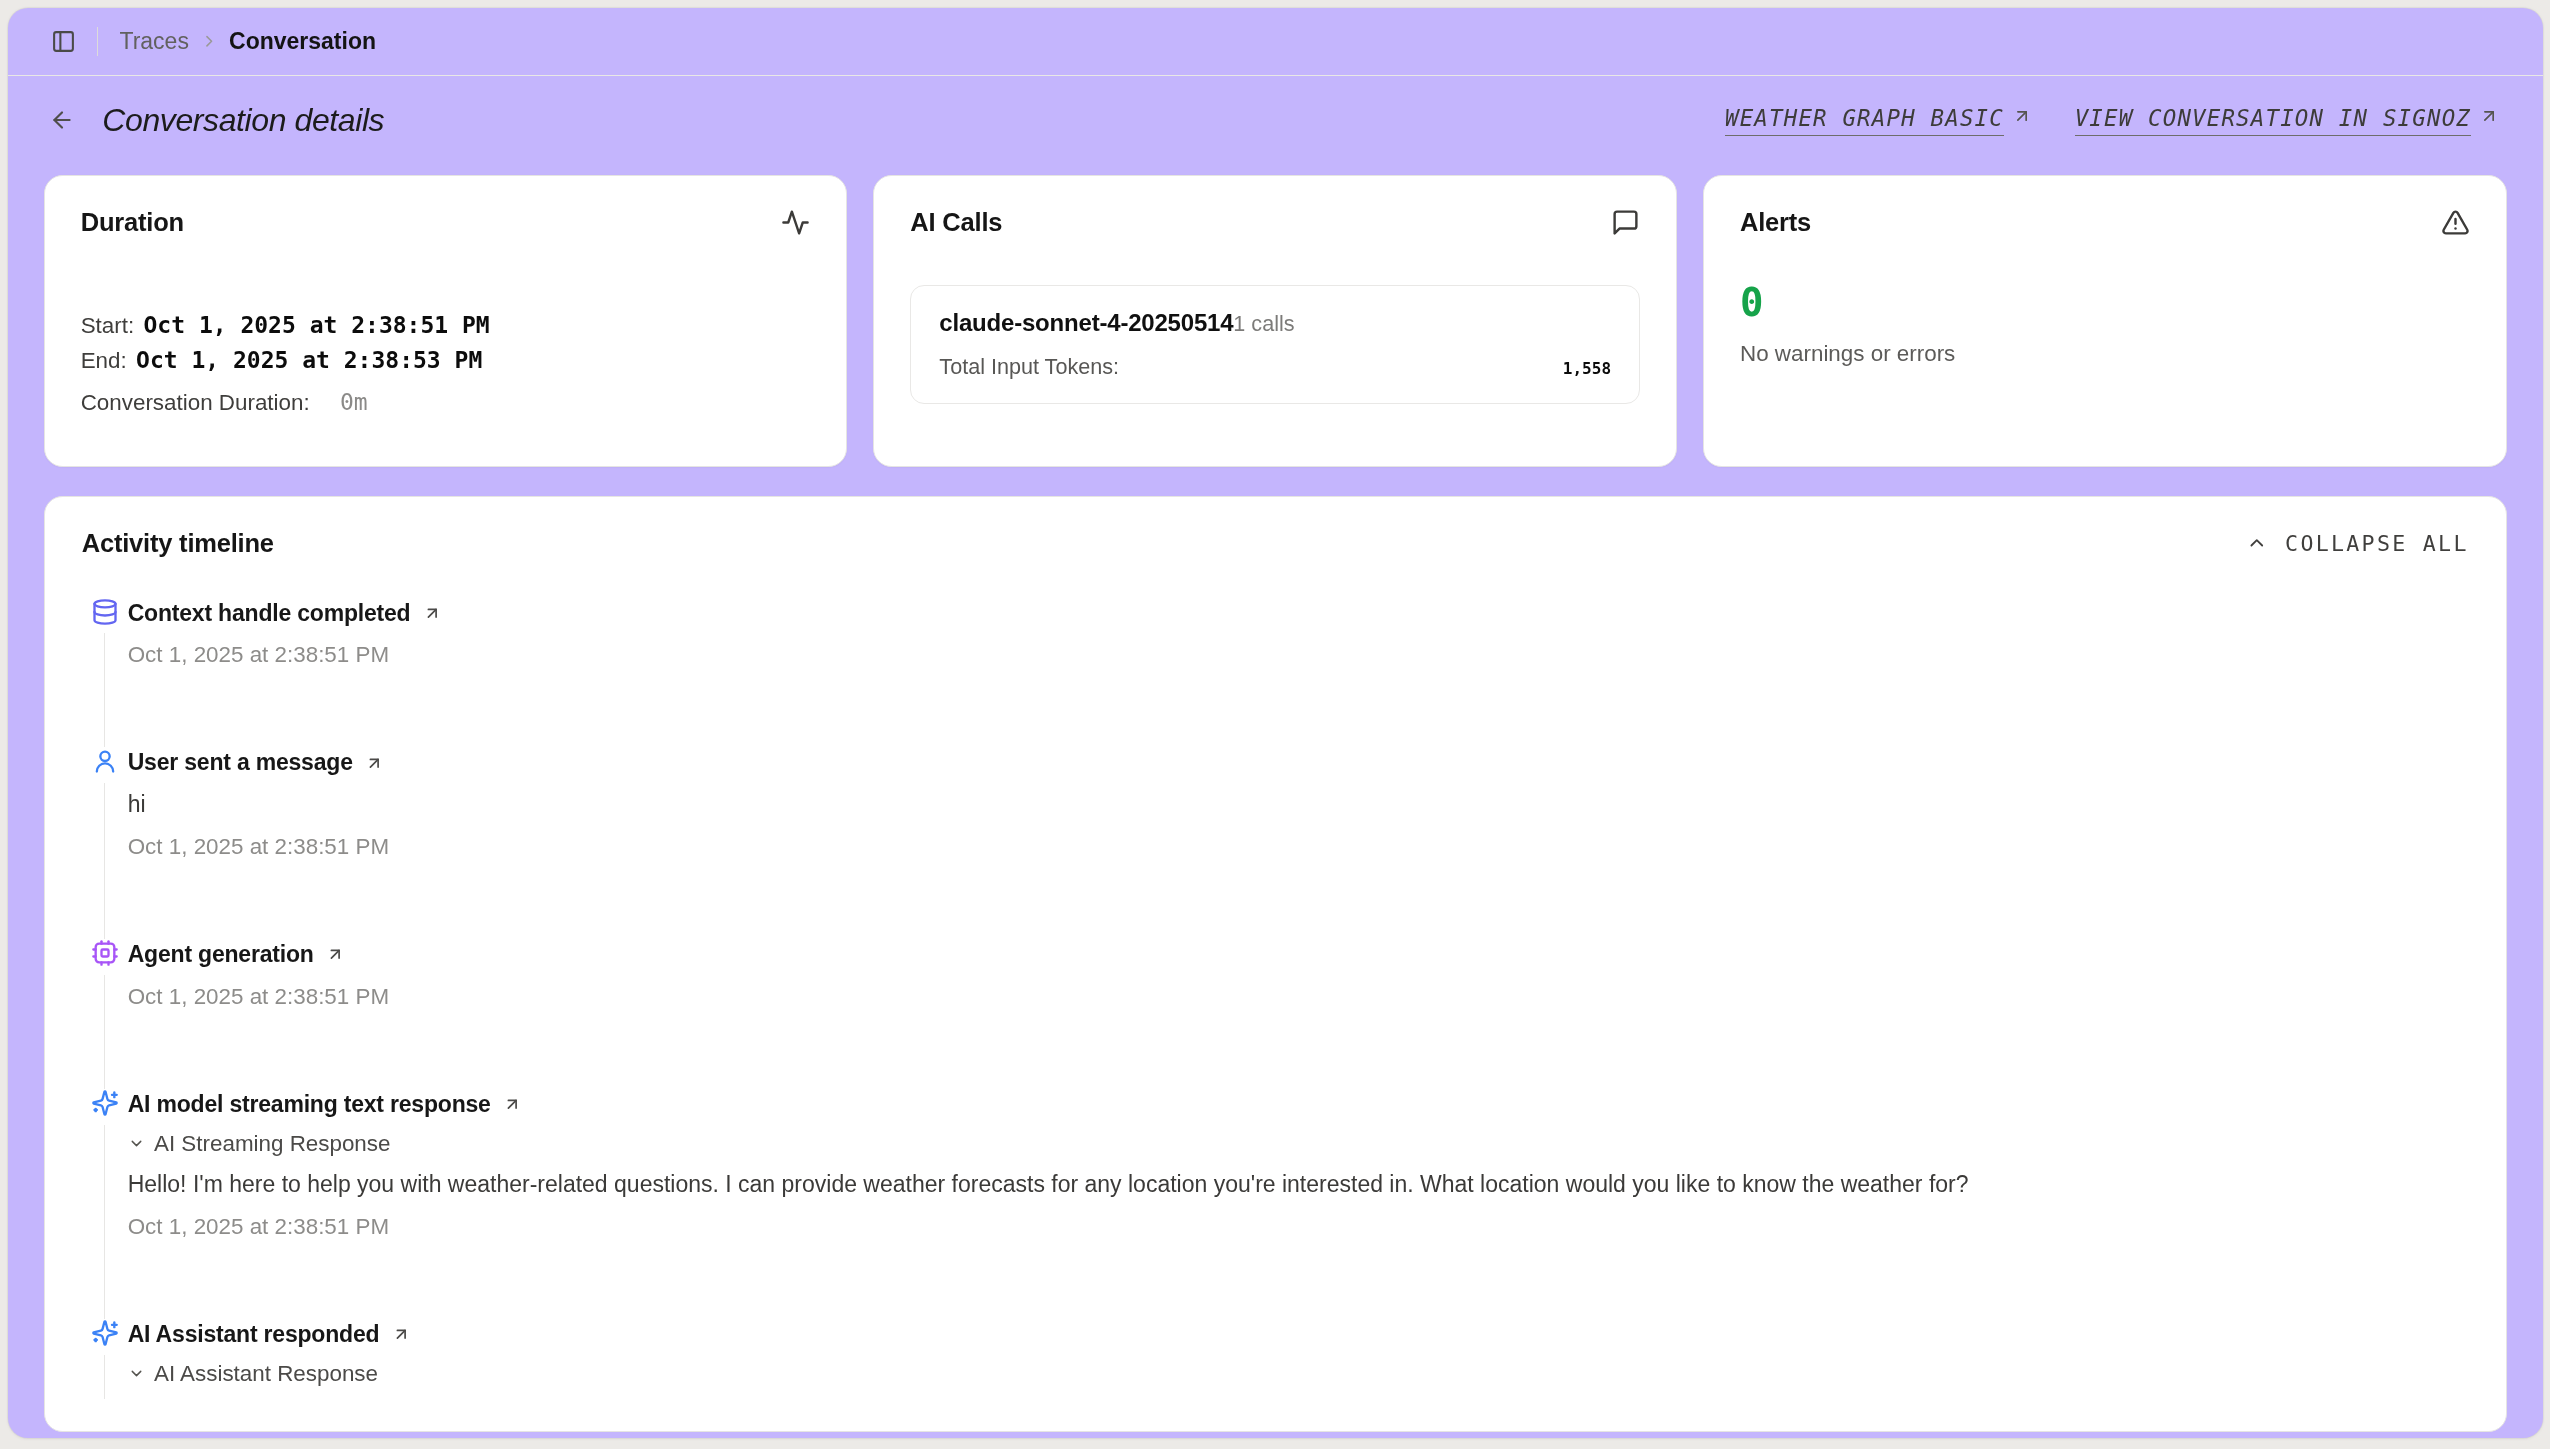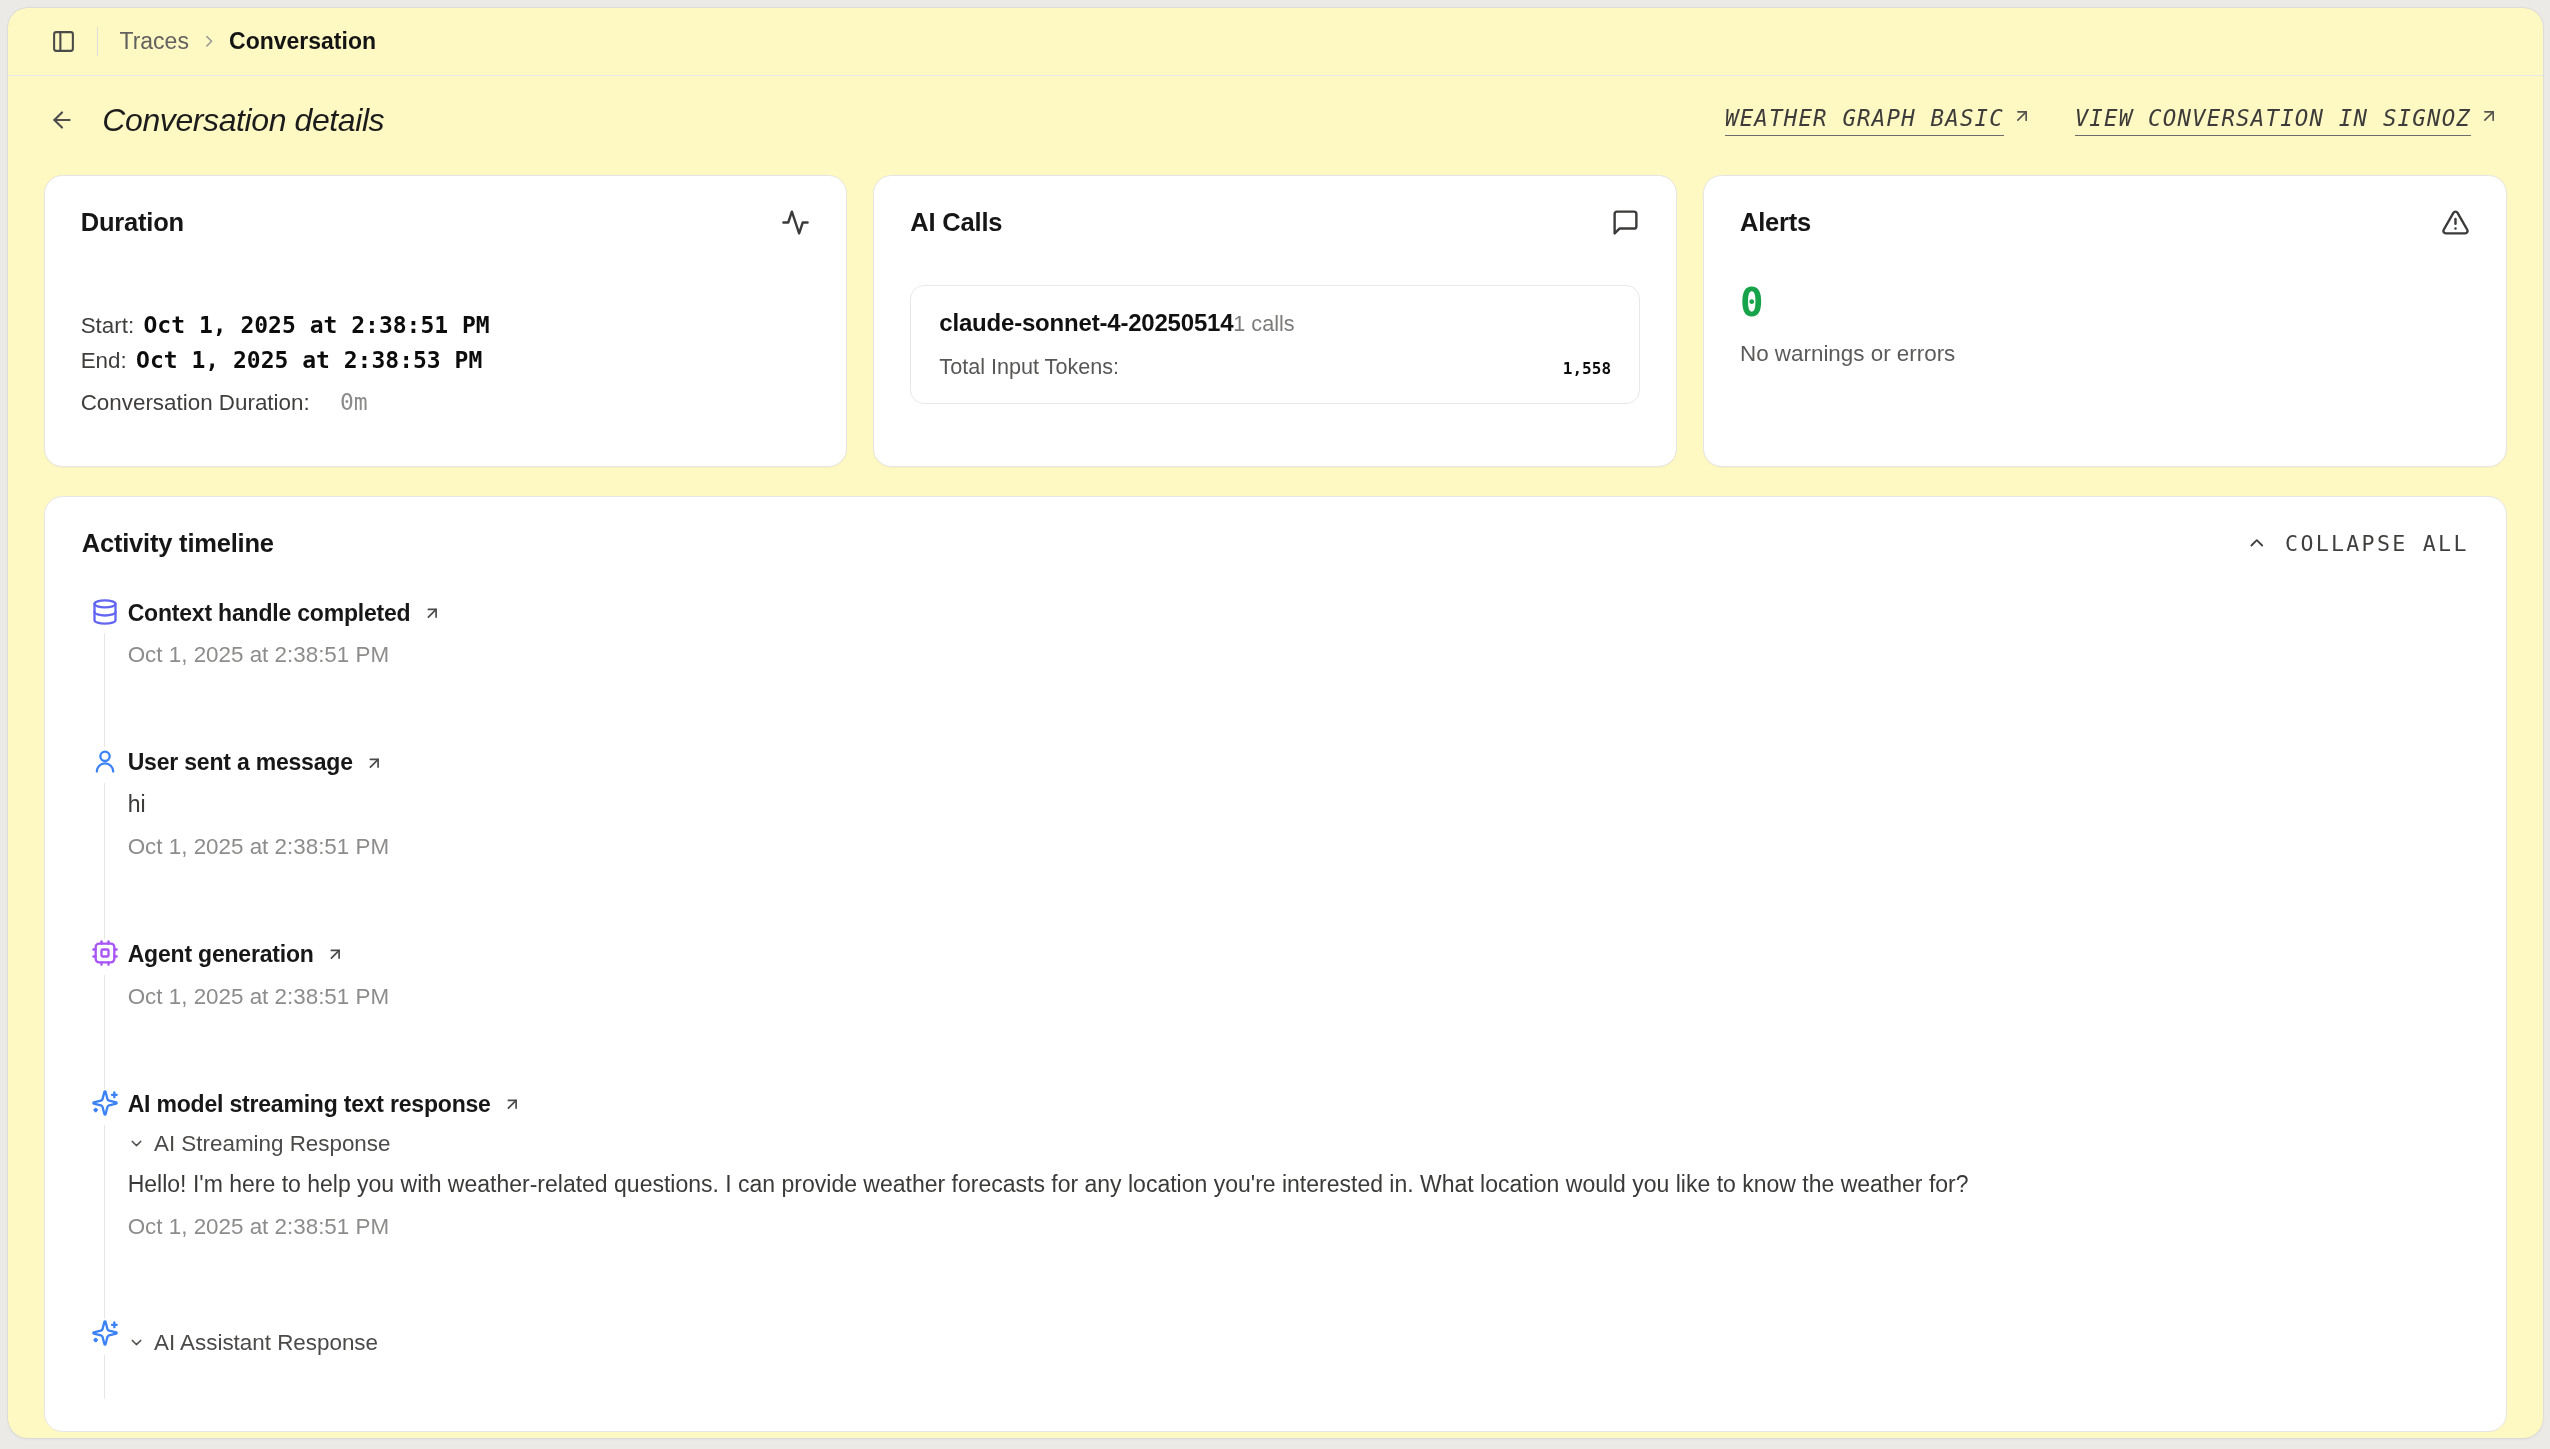--- a/index.html
+++ b/index.html
@@ -8,21 +8,21 @@
     background:#eceae7;
     font-family:"Liberation Sans", sans-serif;
     color:#1a1a1a;
     overflow:hidden;
     -webkit-font-smoothing:antialiased;
   }
 
   .app-panel {
     position:absolute; left:7.7px; top:7.7px;
     width:2535px; height:1430px;
-    background:#fef9c3;
+    background:#c4b5fd;
     border-radius:20px;
     box-shadow:0 0.8px 3.1px rgba(0,0,0,0.07), 0 0 0 0.8px rgba(0,0,0,0.04);
     display:flex; flex-direction:column;
     overflow:hidden;
   }
 
   
   .topbar {
     height:68px; flex:0 0 68px;
     display:flex; align-items:center;
@@ -407,20 +407,29 @@
                 <path d="M9.937 15.5A2 2 0 0 0 8.5 14.063l-6.135-1.582a.5.5 0 0 1 0-.962L8.5 9.936A2 2 0 0 0 9.937 8.5l1.582-6.135a.5.5 0 0 1 .963 0L14.063 8.5A2 2 0 0 0 15.5 9.937l6.135 1.581a.5.5 0 0 1 0 .964L15.5 14.063a2 2 0 0 0-1.437 1.437l-1.582 6.135a.5.5 0 0 1-.963 0z"></path>
                 <path d="M20 3v4"></path>
                 <path d="M22 5h-4"></path>
                 <path d="M4 17v2"></path>
                 <path d="M5 18H3"></path>
               </svg>
           </span>
           <div class="tl-line"></div>
         </div>
         <div class="tl-body">
+          <div class="tl-title-row">
+            <span class="tl-title">AI Assistant responded</span>
+            <span style="display:flex">
+              <svg width="18.5" height="18.5" viewBox="0 0 24 24" fill="none" stroke="currentColor" stroke-width="2.2" stroke-linecap="round" stroke-linejoin="round">
+                  <path d="M7 7h10v10"></path>
+                  <path d="M7 17 17 7"></path>
+                </svg>
+            </span>
+          </div>
           <div class="tl-toggle">
             <span style="display:flex">
               <svg width="17" height="17" viewBox="0 0 24 24" fill="none" stroke="currentColor" stroke-width="2" stroke-linecap="round" stroke-linejoin="round">
                   <path d="m6 9 6 6 6-6"></path>
                 </svg>
             </span>
             <span>AI Assistant Response</span>
           </div>
         </div>
       </div>

